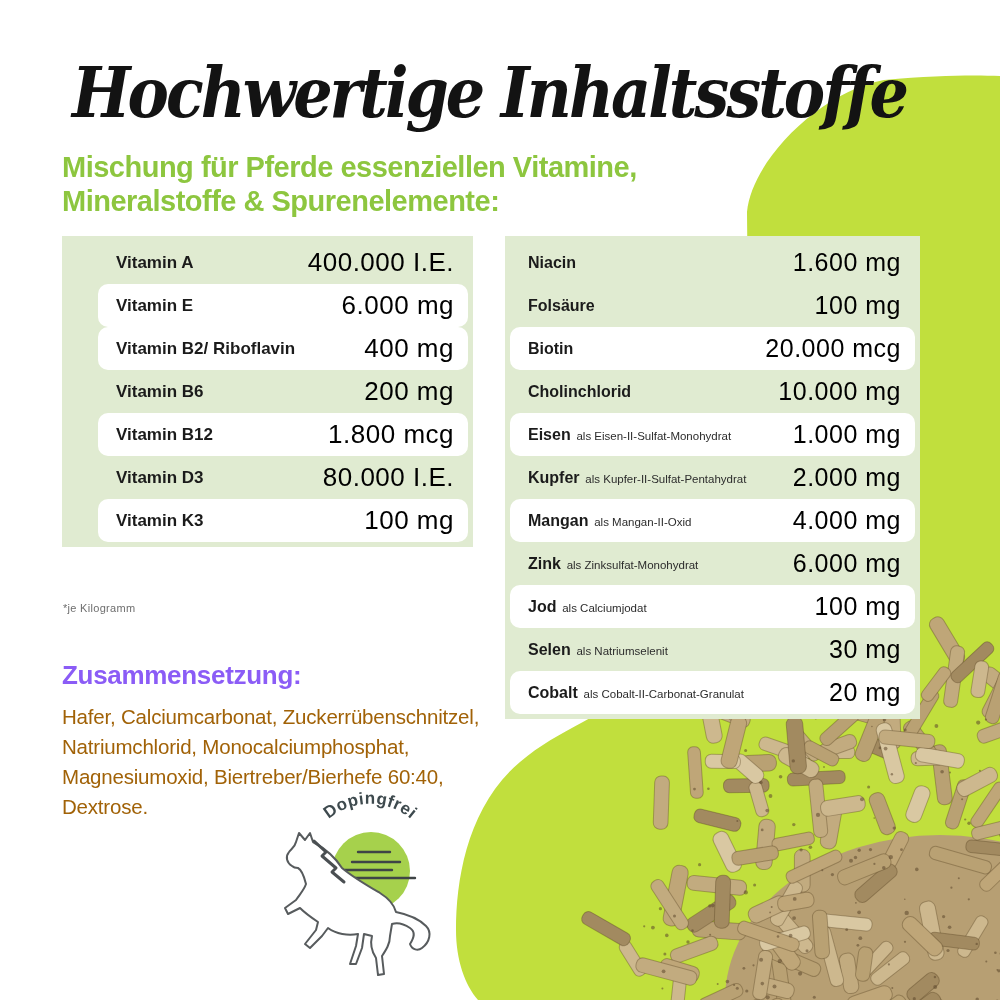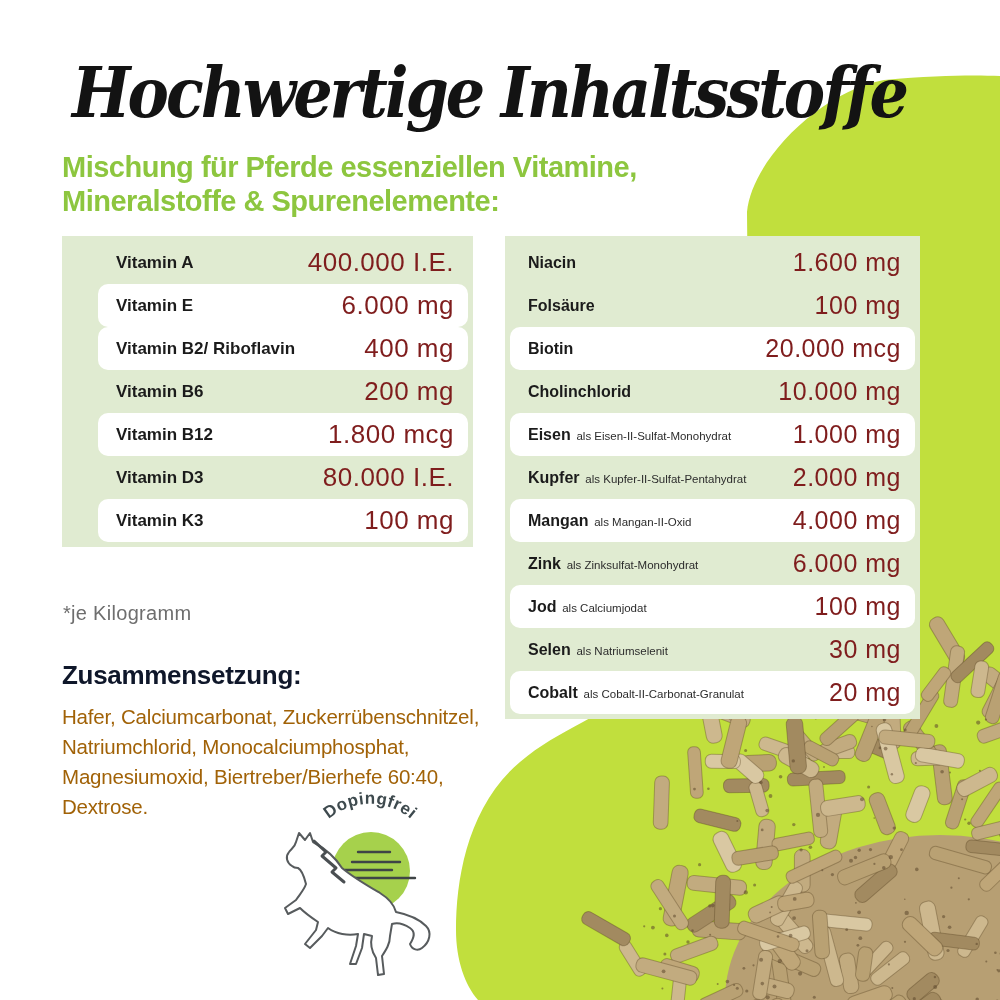--- a/index.html
+++ b/index.html
@@ -47,31 +47,31 @@
     display:flex;align-items:center;justify-content:space-between;
     padding:0 14px 0 18px;
   }
   .itable.left .trow{height:43px;}
   .itable.right .trow{height:43px;}
   .trow.white{background:#ffffff;border-radius:10px;}
   .trow.green{background:transparent;}
   .tlabel{font-size:17px;font-weight:700;color:#1b1b1b;white-space:nowrap;}
   .itable.right .tlabel{font-size:16px;}
   .tsub{font-size:11.5px;font-weight:400;color:#2c2c2c;letter-spacing:0;}
-  .tvalue{font-size:26px;font-weight:400;color:#7f1d1d;letter-spacing:0.5px;white-space:nowrap;}
+  .tvalue{font-size:26px;font-weight:400;color:#000000;letter-spacing:0.5px;white-space:nowrap;}
   .itable.right .tvalue{font-size:25px;}
 
   .footnote{
     position:absolute;left:63px;top:602px;
-    font-size:20px;color:#6e6e6e;letter-spacing:0.3px;
+    font-size:11px;color:#6e6e6e;letter-spacing:0.3px;
   }
 
   .composition-heading{
     position:absolute;left:62px;top:660px;
-    font-size:26px;font-weight:800;color:#0f172a;letter-spacing:-0.3px;
+    font-size:26px;font-weight:800;color:#8b5cf6;letter-spacing:-0.3px;
   }
   .composition-text{
     position:absolute;left:62px;top:702px;width:470px;
     font-size:20.5px;color:#a16207;line-height:30px;letter-spacing:-0.2px;
   }
 
   #logo{position:absolute;left:272px;top:778px;width:200px;height:215px;}
 </style>
 </head>
 <body>

